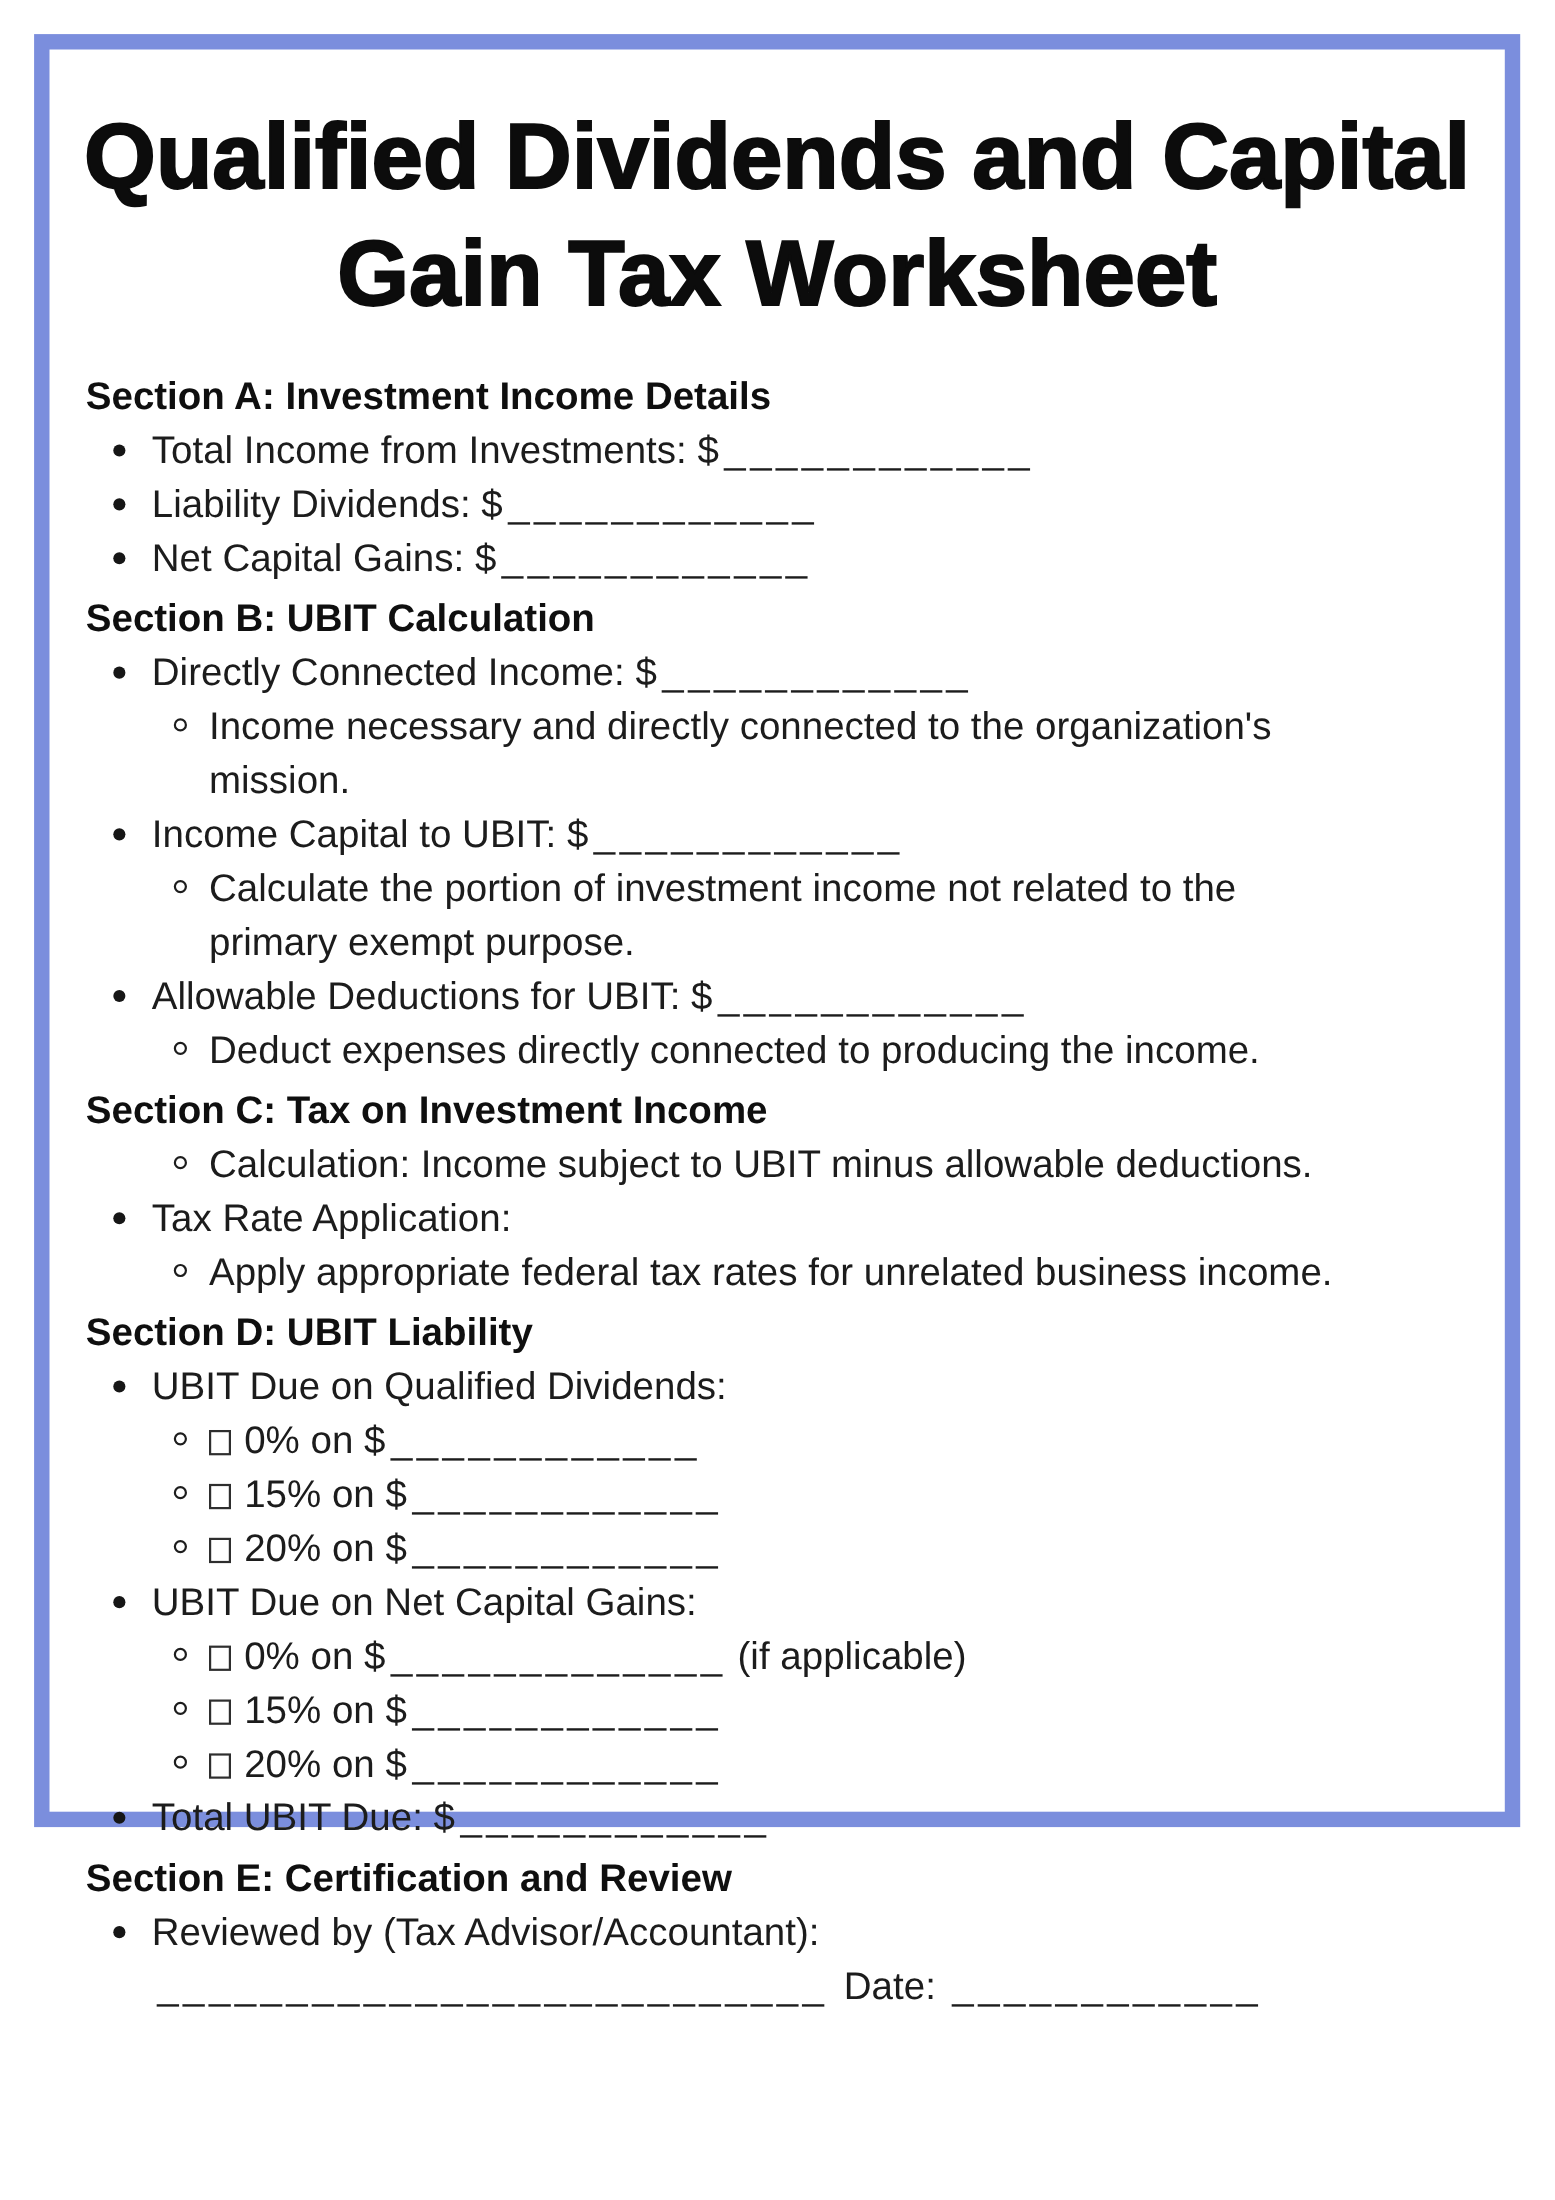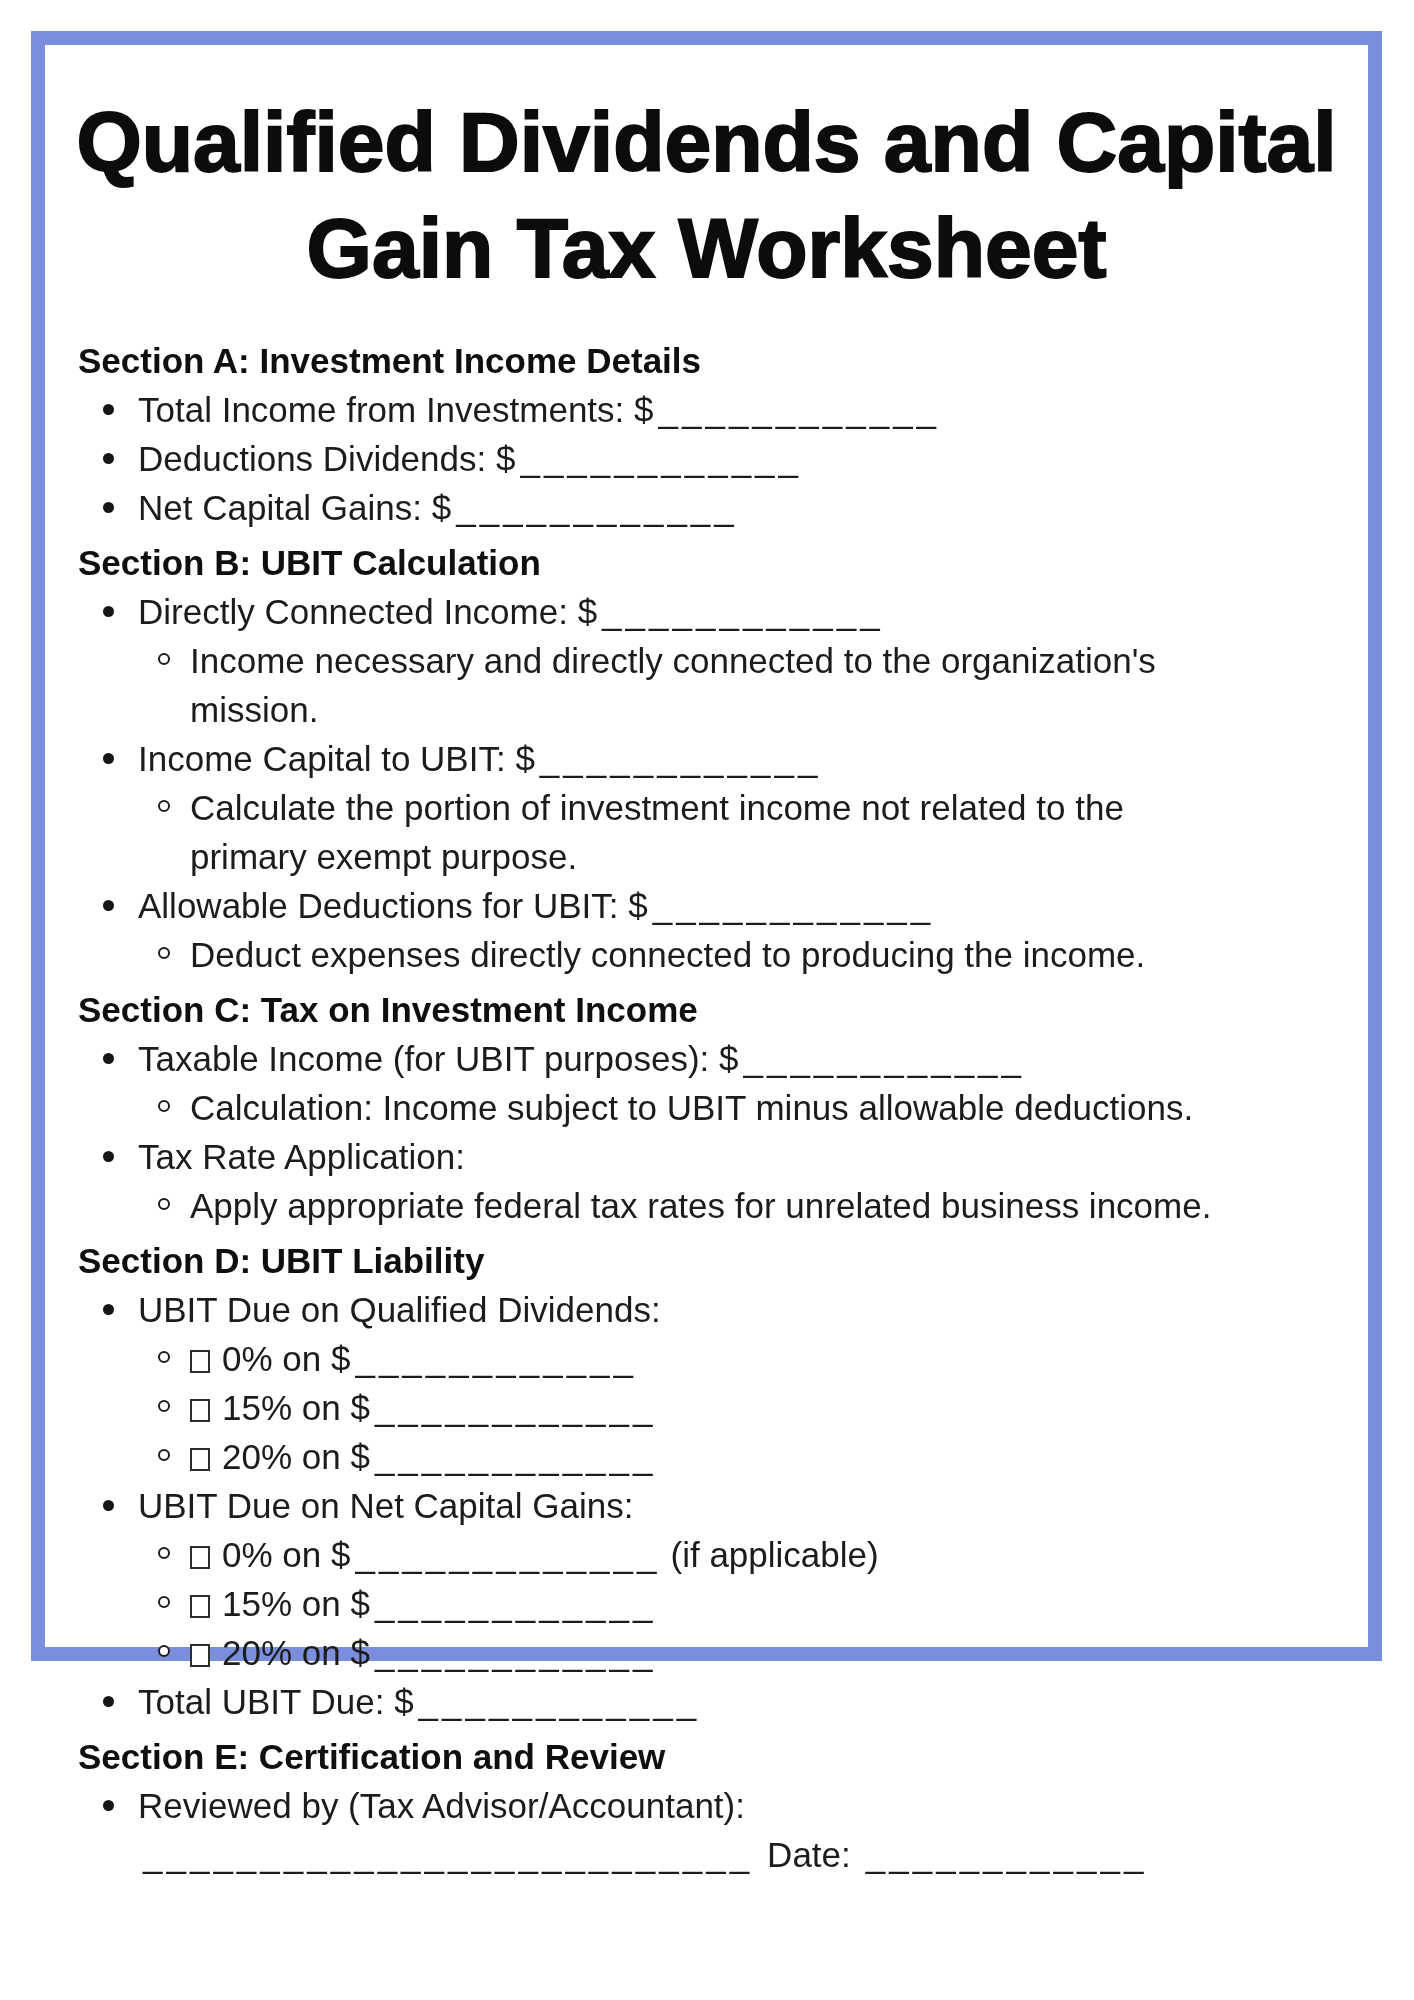--- a/index.html
+++ b/index.html
@@ -41,21 +41,21 @@
   <div class="content">
 
     <div class="row heading">Section A: Investment Income Details</div>
 
     <div class="row l1">
       <span class="dot"></span>
       <span>Total Income from Investments: $</span><span class="blank">____________</span>
     </div>
     <div class="row l1">
       <span class="dot"></span>
-      <span>Deductions Dividends: $</span><span class="blank">____________</span>
+      <span>Liability Dividends: $</span><span class="blank">____________</span>
     </div>
     <div class="row l1">
       <span class="dot"></span>
       <span>Net Capital Gains: $</span><span class="blank">____________</span>
     </div>
 
     <div class="row heading">Section B: UBIT Calculation</div>
 
     <div class="row l1">
       <span class="dot"></span>
@@ -85,24 +85,20 @@
       <span class="dot"></span>
       <span>Allowable Deductions for UBIT: $</span><span class="blank">____________</span>
     </div>
     <div class="row l2">
       <span class="circle"></span>
       <span>Deduct expenses directly connected to producing the income.</span>
     </div>
 
     <div class="row heading">Section C: Tax on Investment Income</div>
 
-    <div class="row l1">
-      <span class="dot"></span>
-      <span>Taxable Income (for UBIT purposes): $</span><span class="blank">____________</span>
-    </div>
     <div class="row l2">
       <span class="circle"></span>
       <span>Calculation: Income subject to UBIT minus allowable deductions.</span>
     </div>
 
     <div class="row l1">
       <span class="dot"></span>
       <span>Tax Rate Application:</span>
     </div>
     <div class="row l2">

